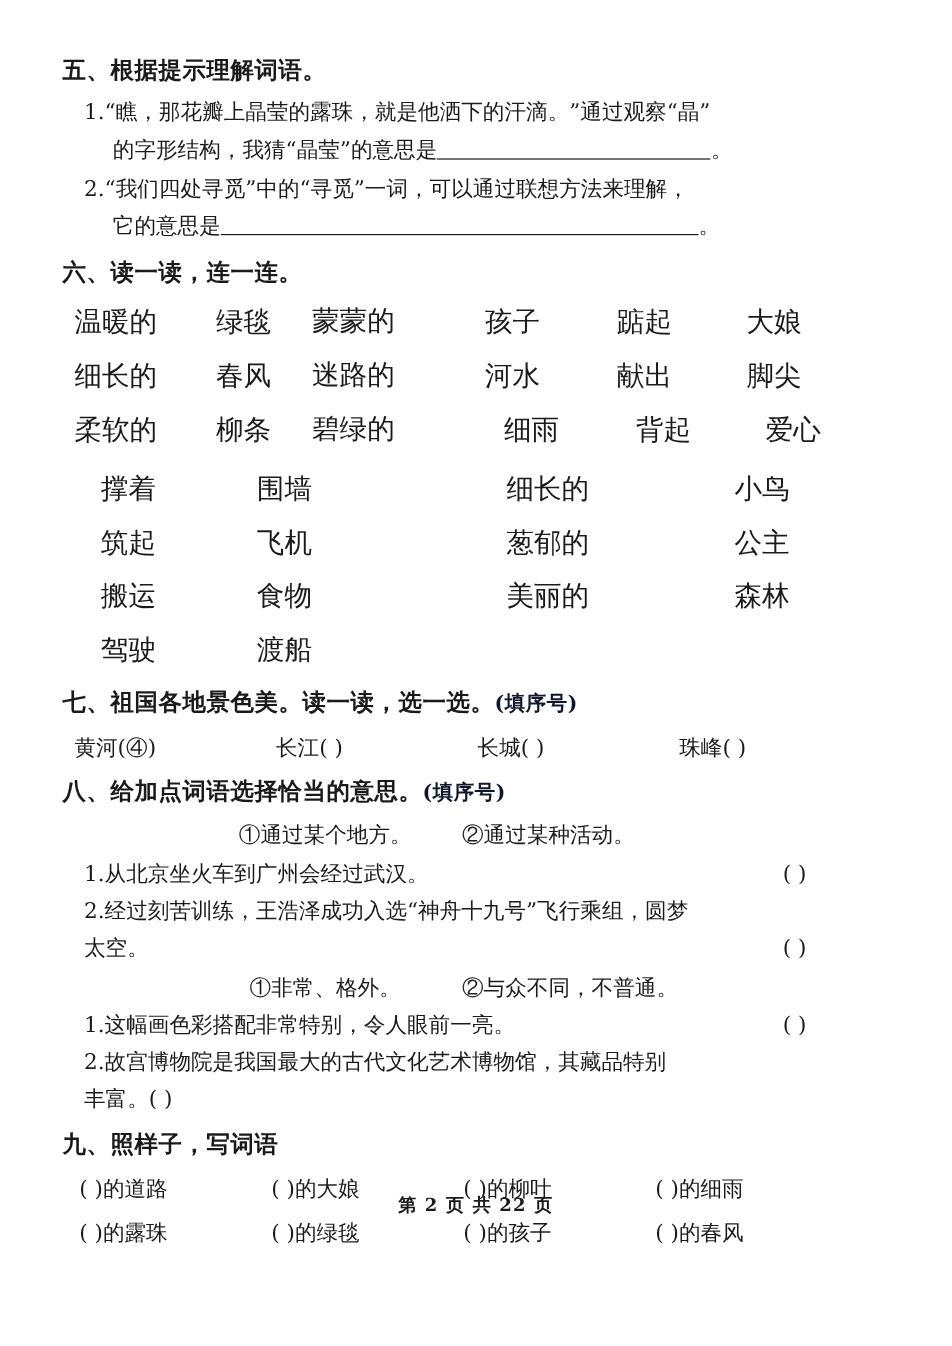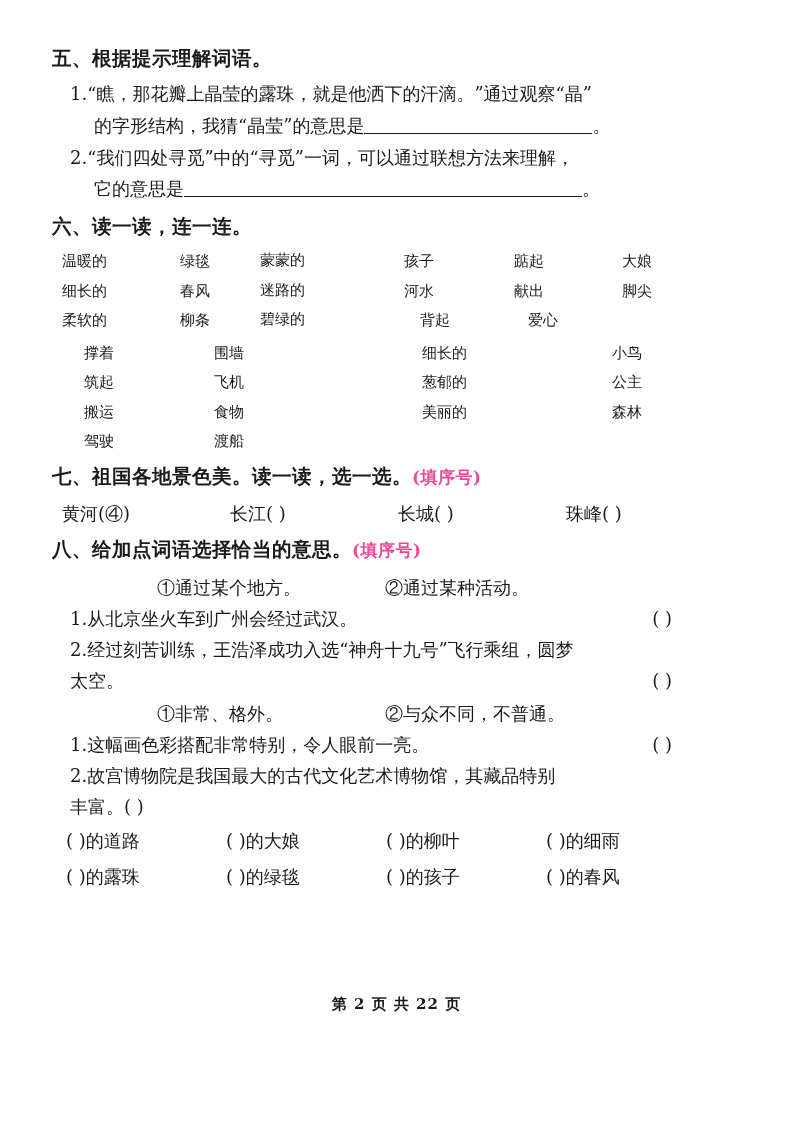--- a/index.html
+++ b/index.html
@@ -29,21 +29,21 @@
     width: 700px;
   }
   .sec-head {
     font-size: 19.5px;
     font-weight: bold;
     letter-spacing: 0.5px;
     margin: 0 0 6px 0;
     line-height: 1.5;
   }
   .sec-head .hint {
-    color: #ec4899;
+    color: #0f172a;
     font-weight: bold;
     font-size: 17px;
   }
   .q {
     font-size: 18px;
     line-height: 1.65;
     margin: 0 0 2px 0;
   }
   .indent1 { padding-left: 18px; }
   .indent2 { padding-left: 42px; }
@@ -55,21 +55,21 @@
   }
   .fill-w1 { width: 228px; }
   .fill-w2 { width: 398px; }
 
   
   .match-block {
     margin: 4px 0 2px 0;
   }
   .match-row {
     display: flex;
-    font-size: 15px;
+    font-size: 23px;
     line-height: 1.95;
     white-space: nowrap;
   }
   .mg-left { width: 352px; display: flex; padding-left: 10px; box-sizing: border-box;}
   .mg-right { width: 330px; display: flex; }
   .mg-left .c1 { width: 118px; }
   .mg-left .c2 { width: 80px; }
   .mg-left .c3 { width: 110px; font-family: Liberation Mono, monospace; }
   .mg-right .c1 { width: 110px; text-align: left; }
   .mg-right .c2 { width: 108px; text-align: left; }
@@ -97,21 +97,21 @@
   }
   .ans-row .ans { width: 168px; }
 
   
   .two-opt {
     font-size: 18px;
     line-height: 1.85;
     display: flex;
     padding-left: 105px;
   }
-  .two-opt .o1 { width: 228px; }
+  .two-opt .o1 { width: 228px; text-align: center; }
   .qline {
     font-size: 18px;
     line-height: 1.72;
     padding-left: 18px;
     position: relative;
   }
   .qline .brk {
     position: absolute;
     right: 80px;
   }
@@ -178,20 +178,21 @@
           <span class="c3">脚尖</span>
         </div>
       </div>
       <div class="match-row">
         <div class="mg-left">
           <span class="c1">柔软的</span>
           <span class="c2">柳条</span>
           <span class="c3">碧绿的</span>
         </div>
         <div class="mg-right" style="padding-left:16px;">
+          <span class="c1">细雨</span>
           <span class="c2">背起</span>
           <span class="c3">爱心</span>
         </div>
       </div>
     </div>
 
     <div class="match-block">
       <div class="match-row match-row2">
         <div class="mg-left">
           <span class="c1">撑着</span>
@@ -261,20 +262,21 @@
       <span class="o1">①非常、格外。</span>
       <span>②与众不同，不普通。</span>
     </div>
     <div class="qline">
       <span>1.这幅画色彩搭配非常特别，令人眼前一亮。</span>
       <span class="brk">(    )</span>
     </div>
     <div class="qline">2.故宫博物院是我国最大的古代文化艺术博物馆，其藏品特别</div>
     <div class="qline indent1">丰富。(      )</div>
 
+    <div class="sec-head" style="margin-top:6px;">九、照样子，写词语</div>
     <div class="nine-row">
       <span class="cell">(      )的道路</span>
       <span class="cell">(      )的大娘</span>
       <span class="cell">(      )的柳叶</span>
       <span class="cell">(      )的细雨</span>
     </div>
     <div class="nine-row">
       <span class="cell">(      )的露珠</span>
       <span class="cell">(      )的绿毯</span>
       <span class="cell">(      )的孩子</span>

